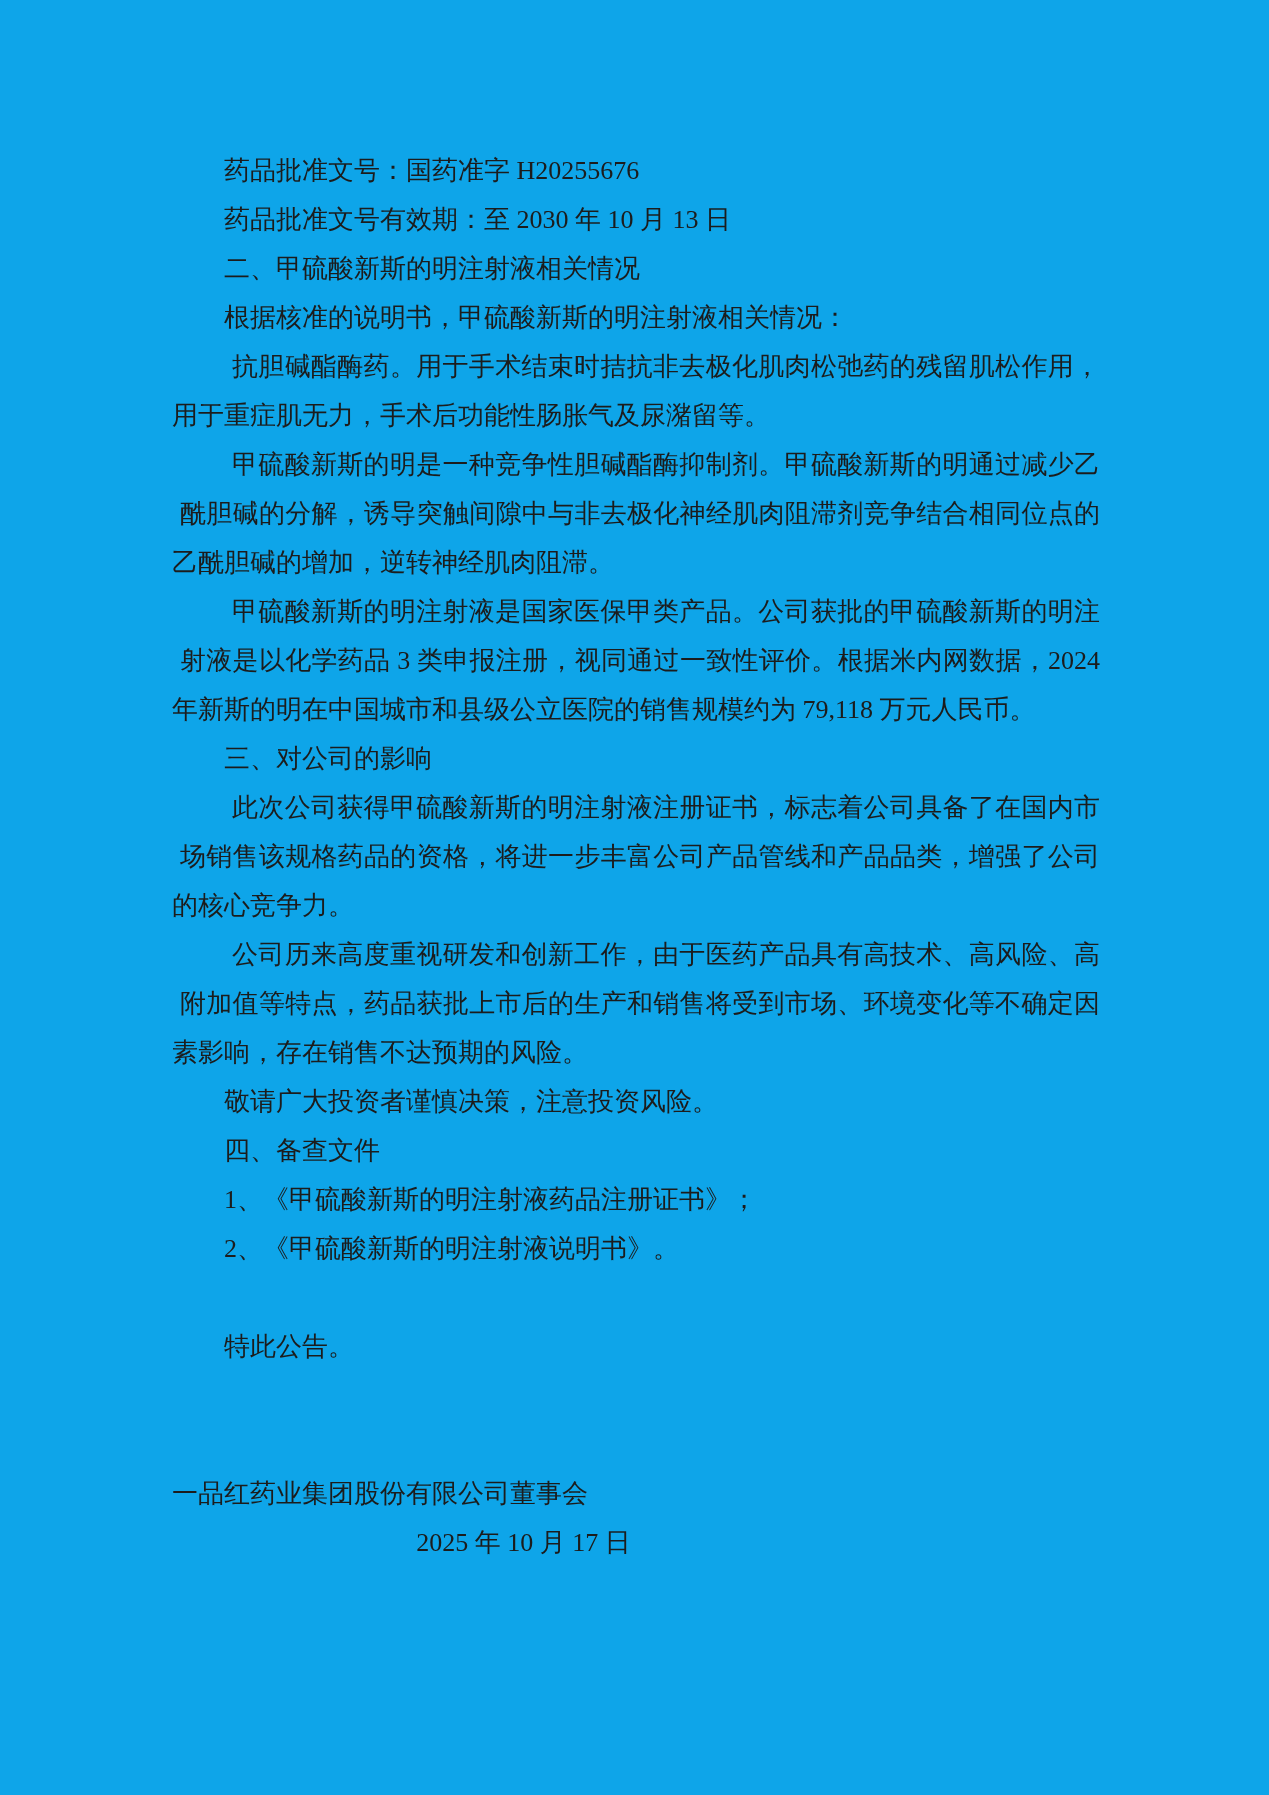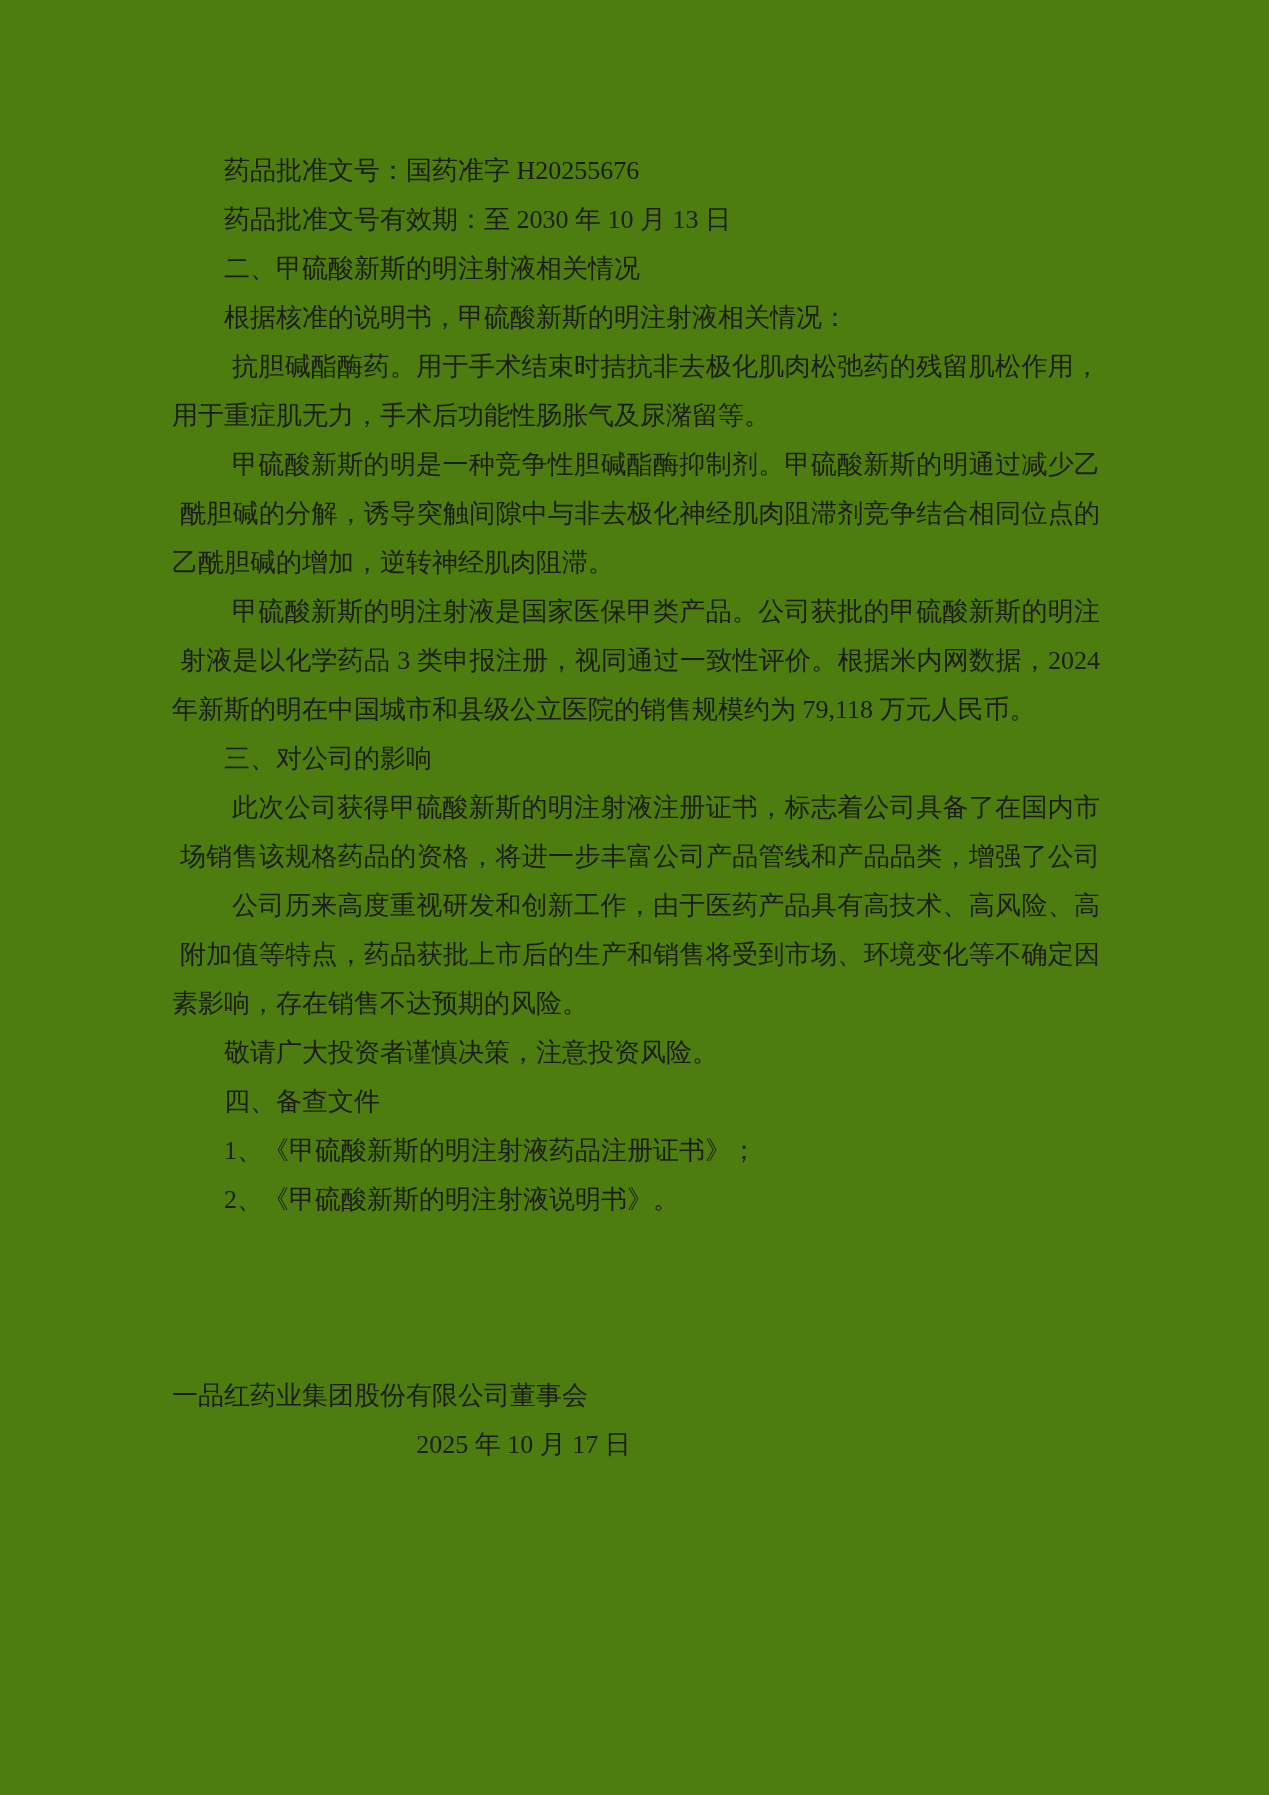--- a/index.html
+++ b/index.html
@@ -4,21 +4,21 @@
 <style>
   html, body {
     margin: 0;
     padding: 0;
     background: #ffffff;
   }
   .page {
     position: relative;
     width: 1269px;
     height: 1795px;
-    background: #4d7c0f;
+    background: #0ea5e9;
     color: #1c1c1c;
     font-family: "Liberation Serif", "DejaVu Serif", serif;
     overflow: hidden;
   }
   .content {
     position: absolute;
     left: 172px;
     top: 146px;
     width: 928px;
     font-size: 26px;
@@ -64,27 +64,29 @@
     <div class="ln">用于重症肌无力，手术后功能性肠胀气及尿潴留等。</div>
     <div class="ln ind fill">甲硫酸新斯的明是一种竞争性胆碱酯酶抑制剂。甲硫酸新斯的明通过减少乙</div>
     <div class="ln fill">酰胆碱的分解，诱导突触间隙中与非去极化神经肌肉阻滞剂竞争结合相同位点的</div>
     <div class="ln">乙酰胆碱的增加，逆转神经肌肉阻滞。</div>
     <div class="ln ind fill">甲硫酸新斯的明注射液是国家医保甲类产品。公司获批的甲硫酸新斯的明注</div>
     <div class="ln fill">射液是以化学药品 3 类申报注册，视同通过一致性评价。根据米内网数据，2024</div>
     <div class="ln">年新斯的明在中国城市和县级公立医院的销售规模约为 79,118 万元人民币。</div>
     <div class="ln ind bold">三、对公司的影响</div>
     <div class="ln ind fill">此次公司获得甲硫酸新斯的明注射液注册证书，标志着公司具备了在国内市</div>
     <div class="ln fill">场销售该规格药品的资格，将进一步丰富公司产品管线和产品品类，增强了公司</div>
+    <div class="ln">的核心竞争力。</div>
     <div class="ln ind fill">公司历来高度重视研发和创新工作，由于医药产品具有高技术、高风险、高</div>
     <div class="ln fill">附加值等特点，药品获批上市后的生产和销售将受到市场、环境变化等不确定因</div>
     <div class="ln">素影响，存在销售不达预期的风险。</div>
     <div class="ln ind">敬请广大投资者谨慎决策，注意投资风险。</div>
     <div class="ln ind bold">四、备查文件</div>
     <div class="ln ind">1、《甲硫酸新斯的明注射液药品注册证书》；</div>
     <div class="ln ind">2、《甲硫酸新斯的明注射液说明书》。</div>
     <div class="ln"></div>
+    <div class="ln ind">特此公告。</div>
     <div class="ln"></div>
     <div class="ln"></div>
     <div class="ln sig">一品红药业集团股份有限公司董事会</div>
     <div class="ln sig-date">2025 年 10 月 17 日</div>
 
   </div>
 </div>
 
 </body></html>

